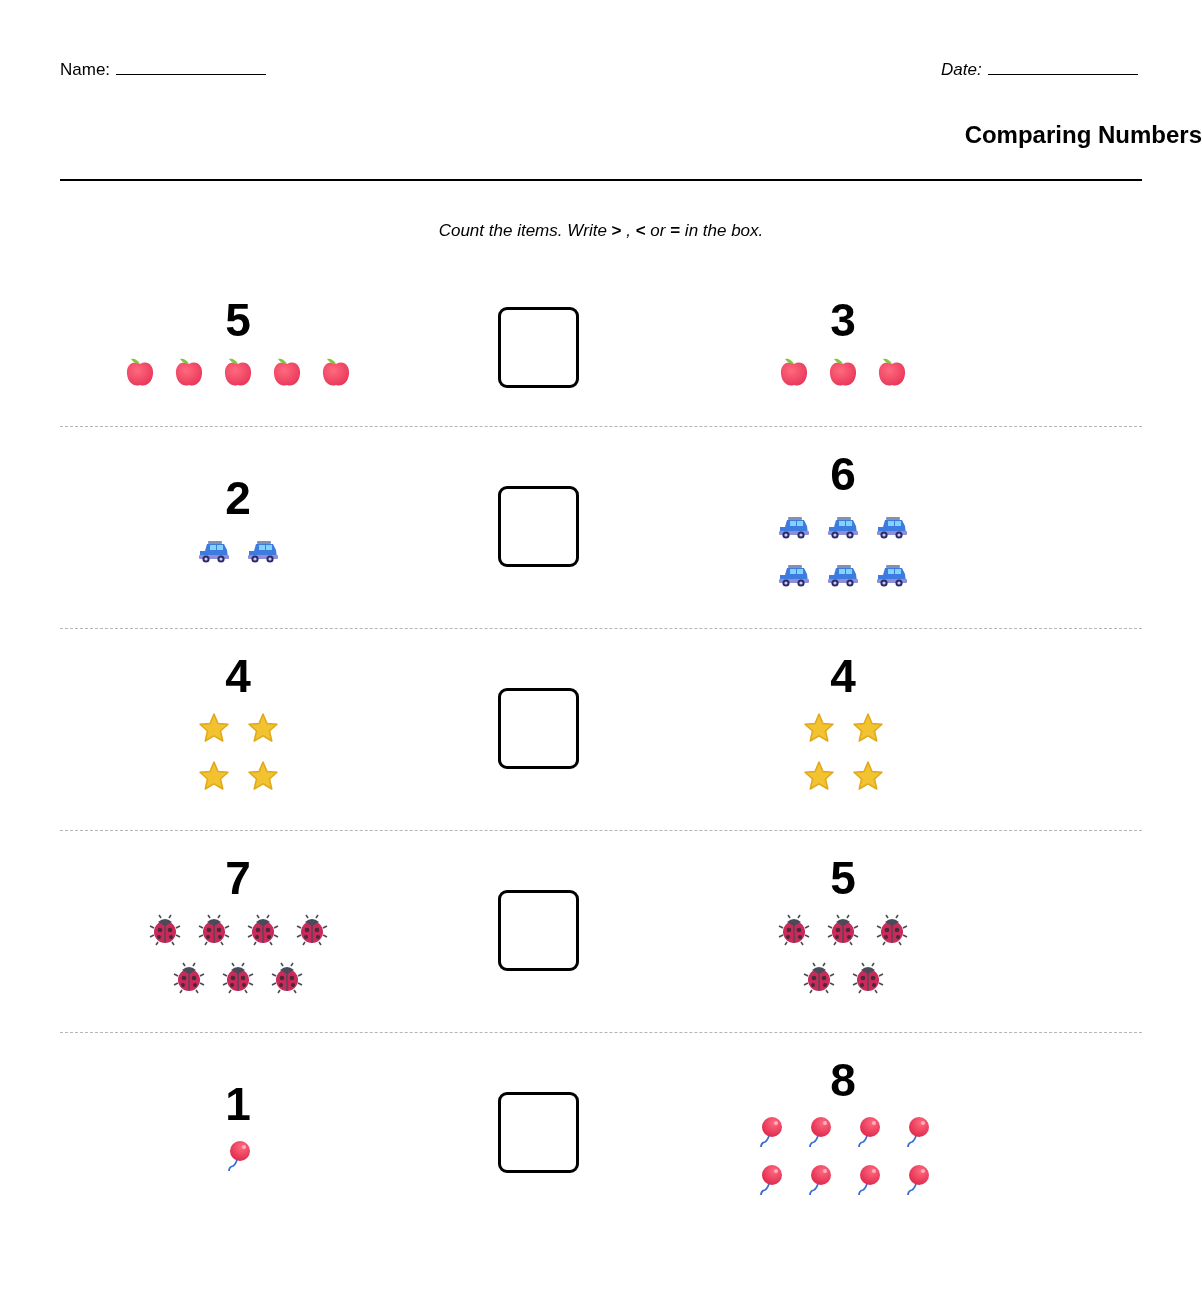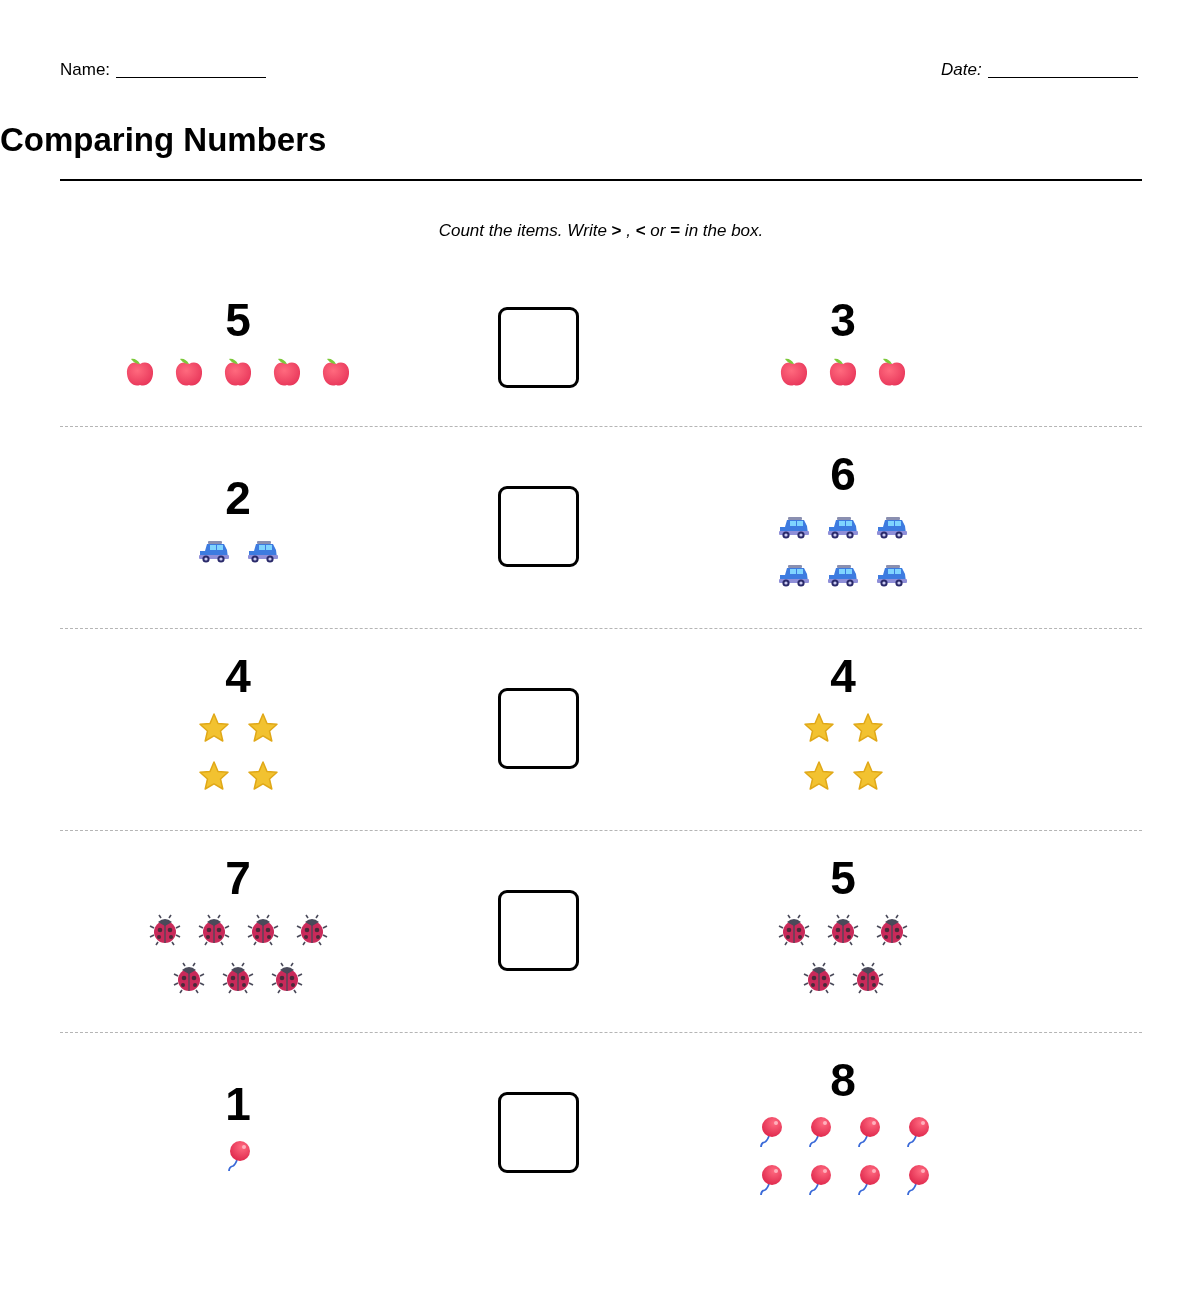--- a/index.html
+++ b/index.html
@@ -1,21 +1,21 @@
 <!DOCTYPE html>
 <html><head>
 <meta charset="utf-8">
 <style>
   html, body { margin: 0; padding: 0; background: #ffffff; }
   body { width: 1202px; height: 1294px; position: relative; font-family: "Liberation Sans", sans-serif; color: #000; overflow: hidden; }
-  .hdr-field { position: absolute; top: 60px; font-size: 17px; display: flex; align-items: center; }
+  .hdr-field { position: absolute; top: 60px; font-size: 17px; display: flex; align-items: flex-start; }
   .hdr-field .line { display: inline-block; width: 150px; border-bottom: 1.5px solid #000; margin-left: 6px; height: 14px; }
   #name-field { left: 60px; }
   #date-field { left: 941px; font-style: italic; }
-  .title { position: absolute; top: 121px; left: 0; width: 1202px; text-align: left; font-size: 33px; font-weight: bold; }
+  .title { position: absolute; top: 121px; left: 0; width: 1202px; text-align: right; font-size: 24px; font-weight: bold; }
   .title-rule { position: absolute; top: 179px; left: 60px; width: 1082px; height: 0; border-top: 2px solid #000; }
   .instructions { position: absolute; top: 221px; left: 0; width: 1202px; text-align: center; font-size: 17px; font-style: italic; }
   .instructions b { font-style: normal; font-weight: bold; }
   .row-divider { position: absolute; left: 60px; width: 1082px; height: 0; border-top: 1px dashed #b5b5b5; }
   .side { position: absolute; width: 300px; display: flex; flex-direction: column; align-items: center; }
   .side.left { left: 88px; }
   .side.right { left: 693px; }
   .num { font-size: 46px; font-weight: bold; line-height: 46px; margin-bottom: 12px; }
   .icons { display: flex; flex-direction: column; align-items: center; gap: 14px; }
   .icon-row { display: flex; gap: 15px; }

